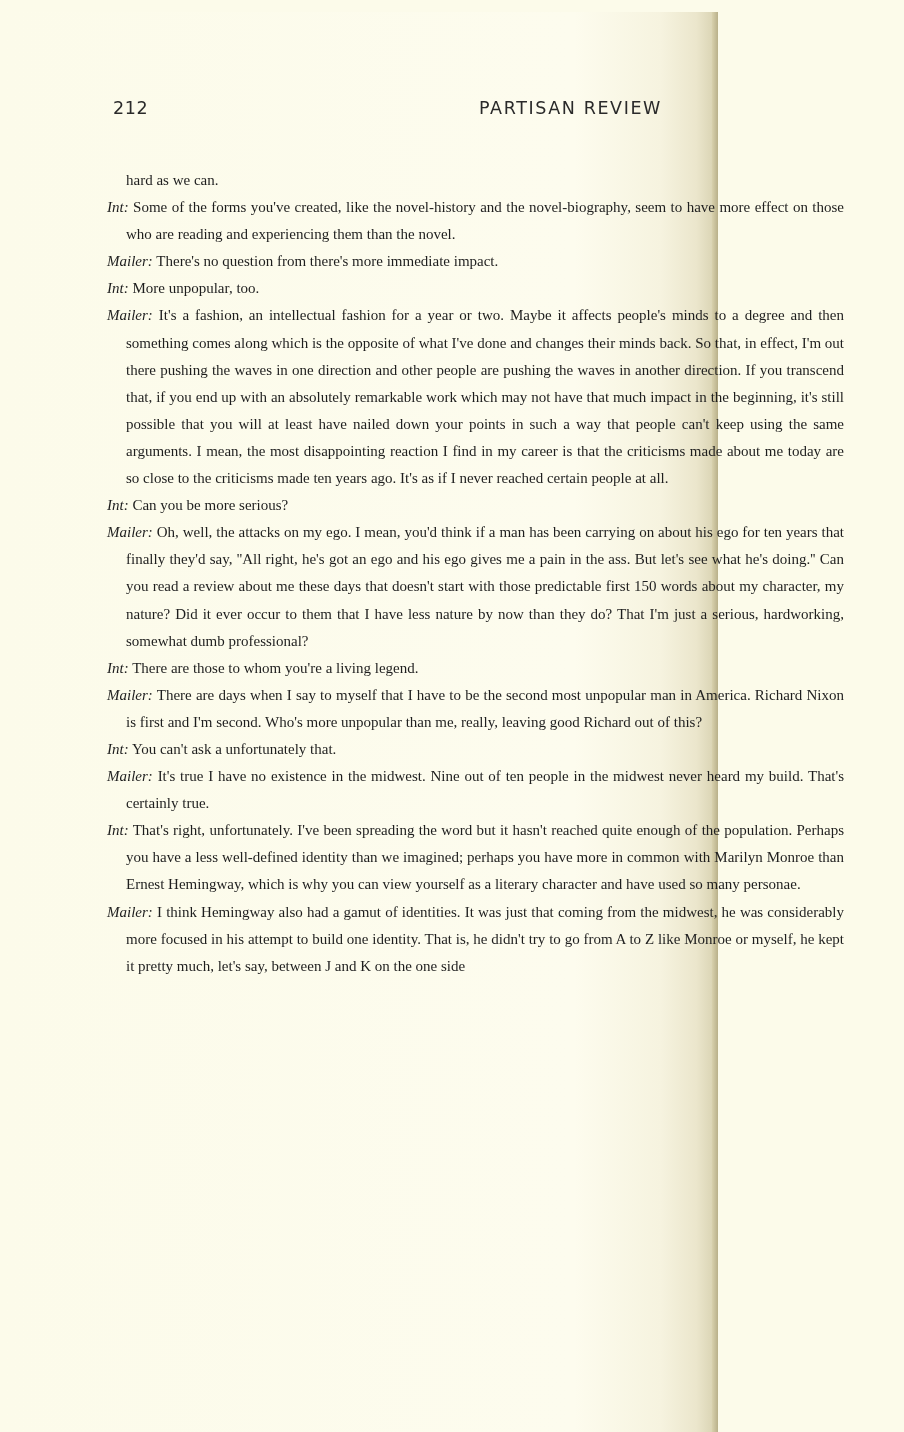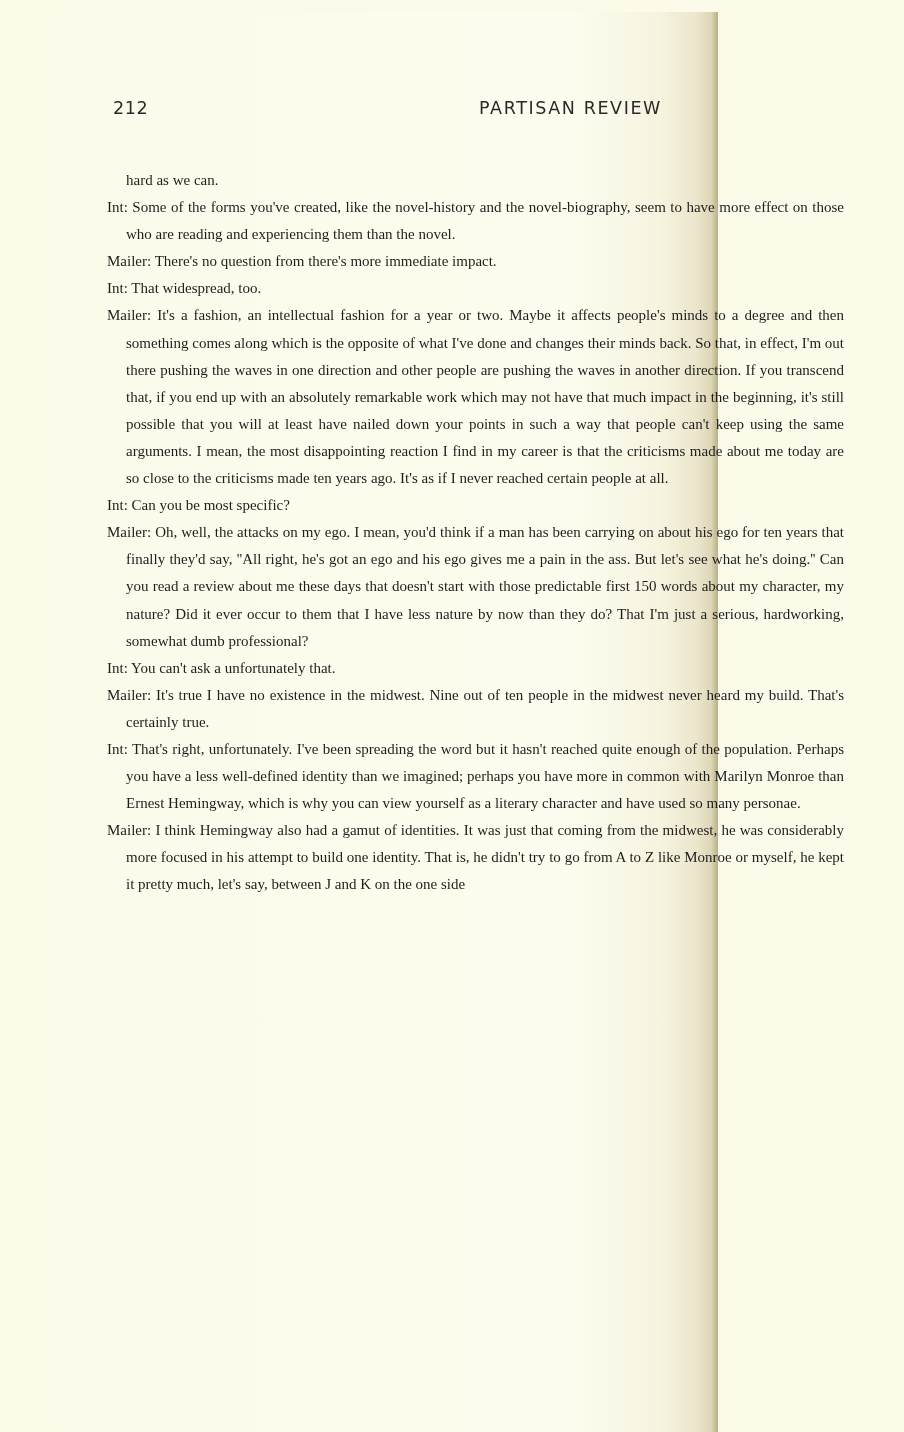--- a/index.html
+++ b/index.html
@@ -63,20 +63,21 @@
       margin: 0;
       padding-left: 0;
       text-indent: 0;
     }
     .para.speech {
       margin-left: -19px;
       padding-left: 19px;
       text-indent: -19px;
     }
     .speaker {
+      font-style: italic;
     }
     .line-last {
       text-align-last: left;
     }
   </style>
 </head>
 <body>
 
 <div class="page">
   <div class="edge"></div>
@@ -86,29 +87,31 @@
     <span class="running-head">PARTISAN REVIEW</span>
   </div>
 
   <div class="body-text">
     <p class="para line-last">hard as we can.</p>
 
     <p class="para speech line-last"><span class="speaker">Int:</span> <span>Some of the forms you've created, like the novel-history and the novel-biography, seem to have more effect on those who are reading and experiencing them than the novel.</span></p>
 
     <p class="para speech line-last"><span class="speaker">Mailer:</span> <span>There's no question from there's more immediate impact.</span></p>
 
-    <p class="para speech line-last"><span class="speaker">Int:</span> <span>That widespread, too.</span></p>
+    <p class="para speech line-last"><span class="speaker">Int:</span> <span>More unpopular, too.</span></p>
 
     <p class="para speech line-last"><span class="speaker">Mailer:</span> <span>It's a fashion, an intellectual fashion for a year or two. Maybe it affects people's minds to a degree and then something comes along which is the opposite of what I've done and changes their minds back. So that, in effect, I'm out there pushing the waves in one direction and other people are pushing the waves in another direction. If you transcend that, if you end up with an absolutely remarkable work which may not have that much impact in the beginning, it's still possible that you will at least have nailed down your points in such a way that people can't keep using the same arguments. I mean, the most disappointing reaction I find in my career is that the criticisms made about me today are so close to the criticisms made ten years ago. It's as if I never reached certain people at all.</span></p>
 
-    <p class="para speech line-last"><span class="speaker">Int:</span> <span>Can you be most specific?</span></p>
+    <p class="para speech line-last"><span class="speaker">Int:</span> <span>Can you be more serious?</span></p>
 
     <p class="para speech line-last"><span class="speaker">Mailer:</span> <span>Oh, well, the attacks on my ego. I mean, you'd think if a man has been carrying on about his ego for ten years that finally they'd say, ''All right, he's got an ego and his ego gives me a pain in the ass. But let's see what he's doing.'' Can you read a review about me these days that doesn't start with those predictable first 150 words about my character, my nature? Did it ever occur to them that I have less nature by now than they do? That I'm just a serious, hardworking, somewhat dumb professional?</span></p>
 
+    <p class="para speech line-last"><span class="speaker">Int:</span> <span>There are those to whom you're a living legend.</span></p>
 
+    <p class="para speech line-last"><span class="speaker">Mailer:</span> <span>There are days when I say to myself that I have to be the second most unpopular man in America. Richard Nixon is first and I'm second. Who's more unpopular than me, really, leaving good Richard out of this?</span></p>
 
     <p class="para speech line-last"><span class="speaker">Int:</span> <span>You can't ask a unfortunately that.</span></p>
 
     <p class="para speech line-last"><span class="speaker">Mailer:</span> <span>It's true I have no existence in the midwest. Nine out of ten people in the midwest never heard my build. That's certainly true.</span></p>
 
     <p class="para speech line-last"><span class="speaker">Int:</span> <span>That's right, unfortunately. I've been spreading the word but it hasn't reached quite enough of the population. Perhaps you have a less well-defined identity than we imagined; perhaps you have more in common with Marilyn Monroe than Ernest Hemingway, which is why you can view yourself as a literary character and have used so many personae.</span></p>
 
     <p class="para speech"><span class="speaker">Mailer:</span> <span>I think Hemingway also had a gamut of identities. It was just that coming from the midwest, he was considerably more focused in his attempt to build one identity. That is, he didn't try to go from A to Z like Monroe or myself, he kept it pretty much, let's say, between J and K on the one side</span></p>
   </div>
 </div>

